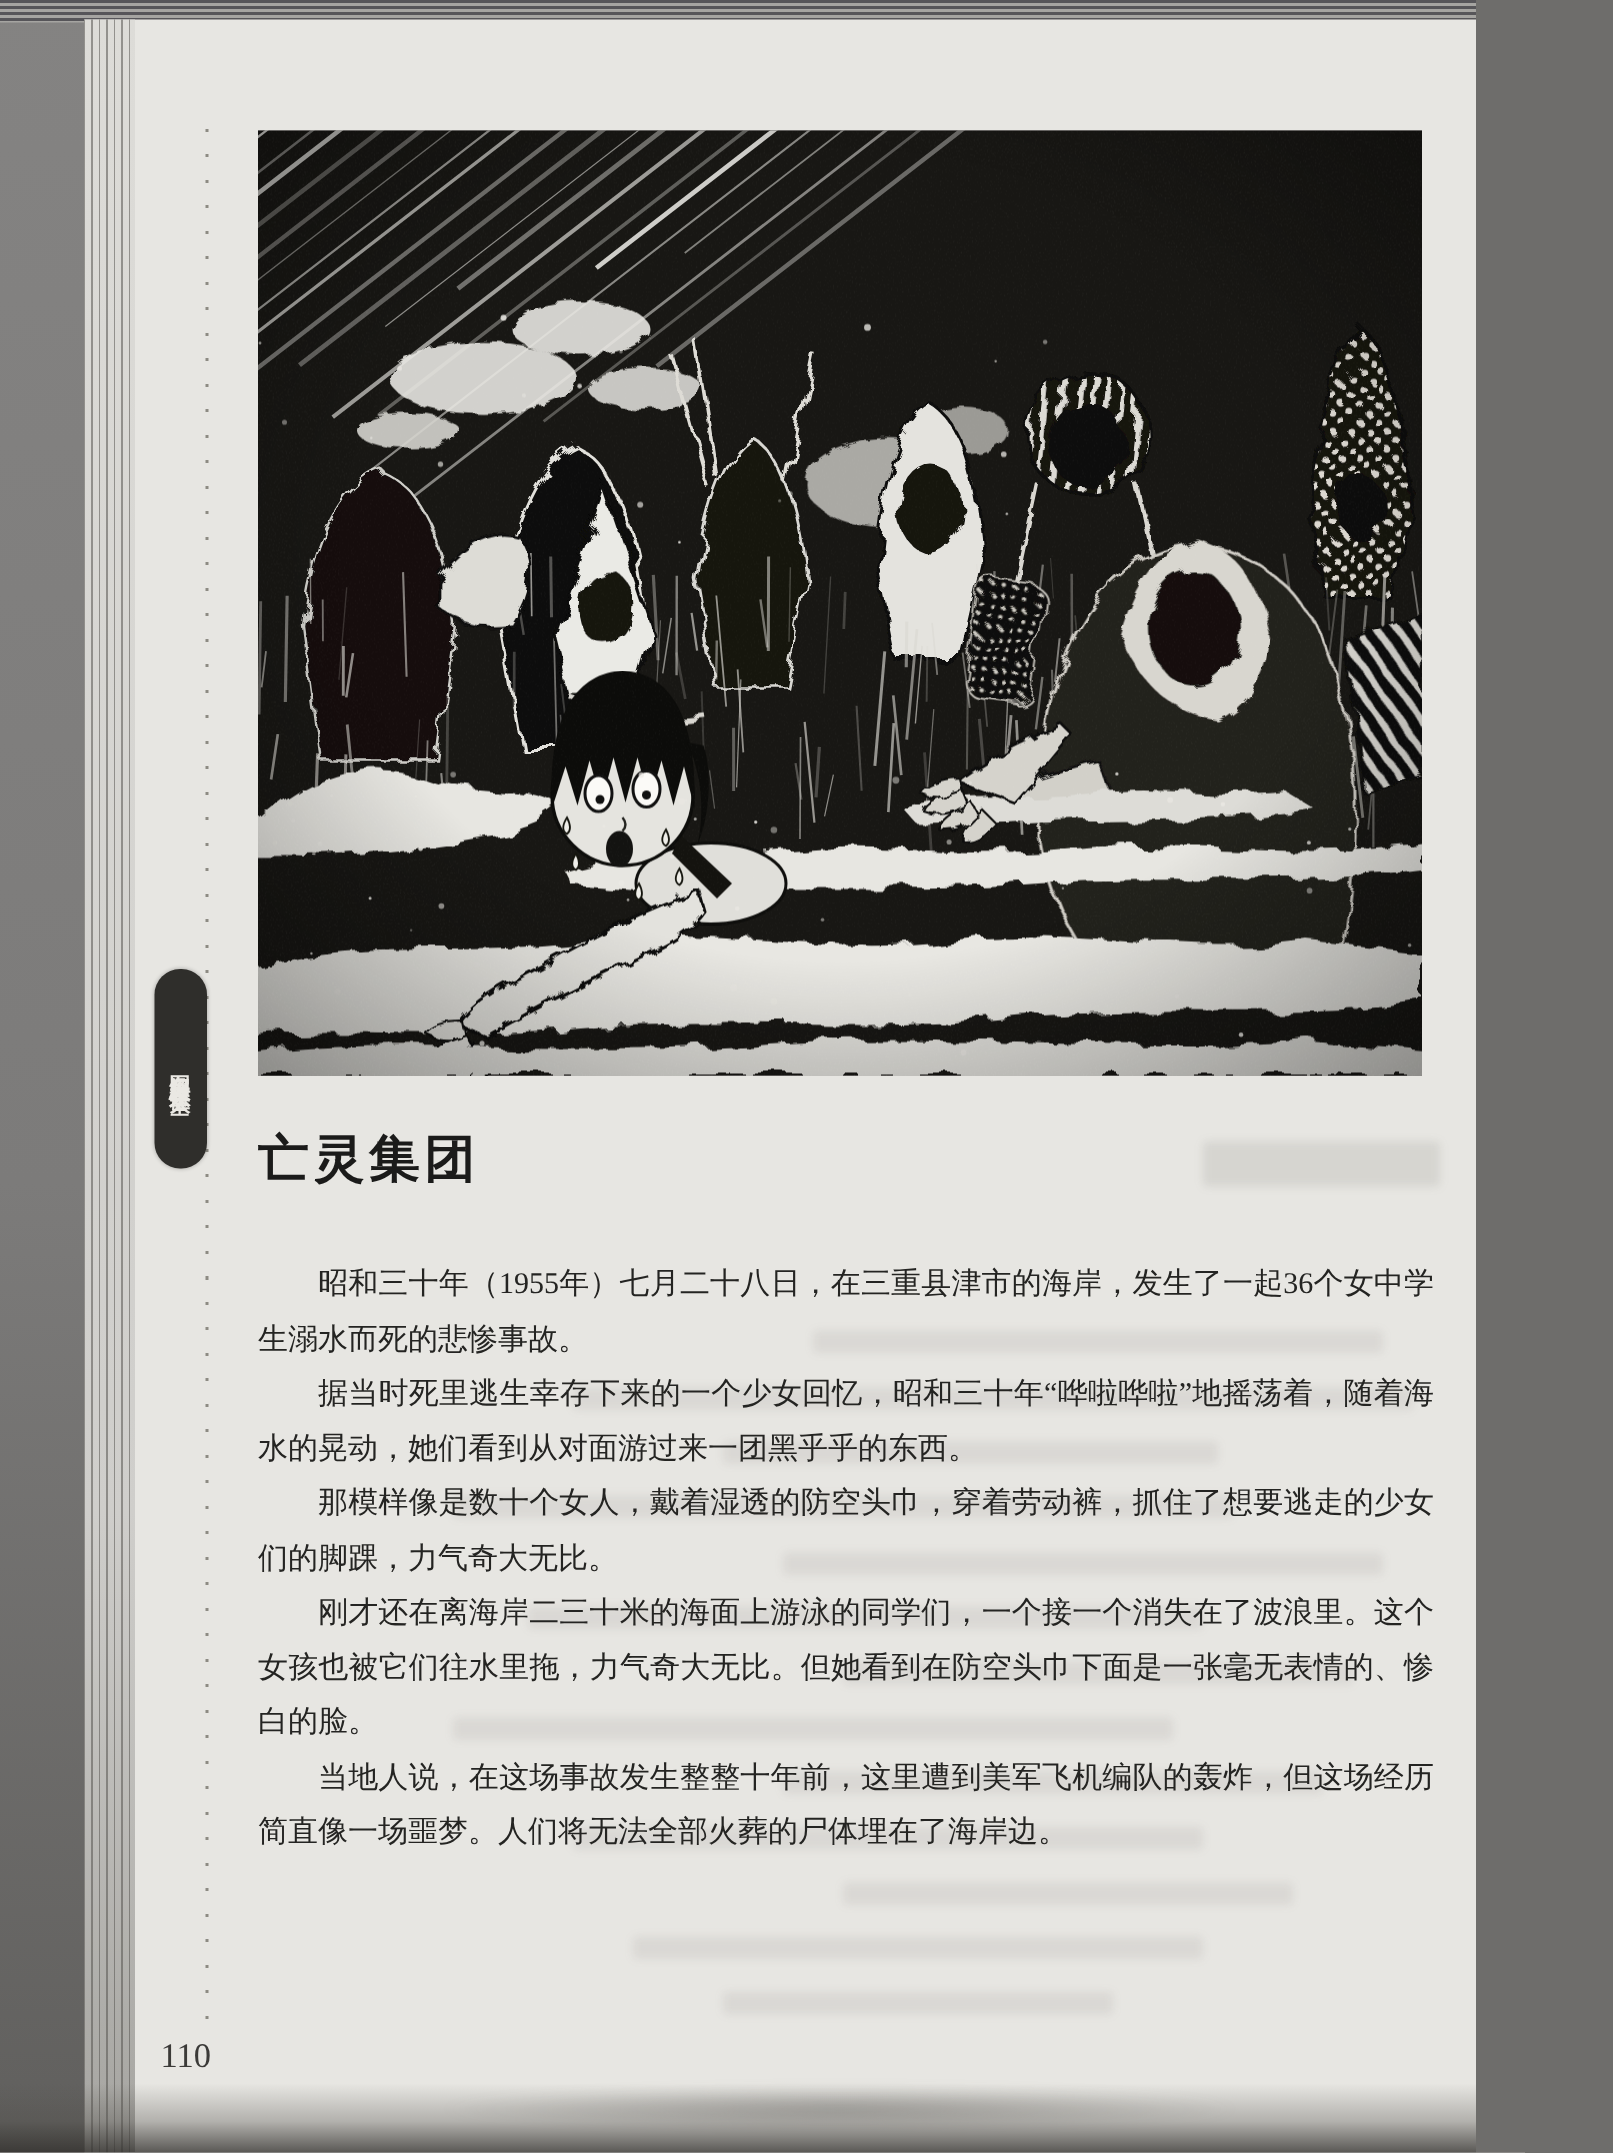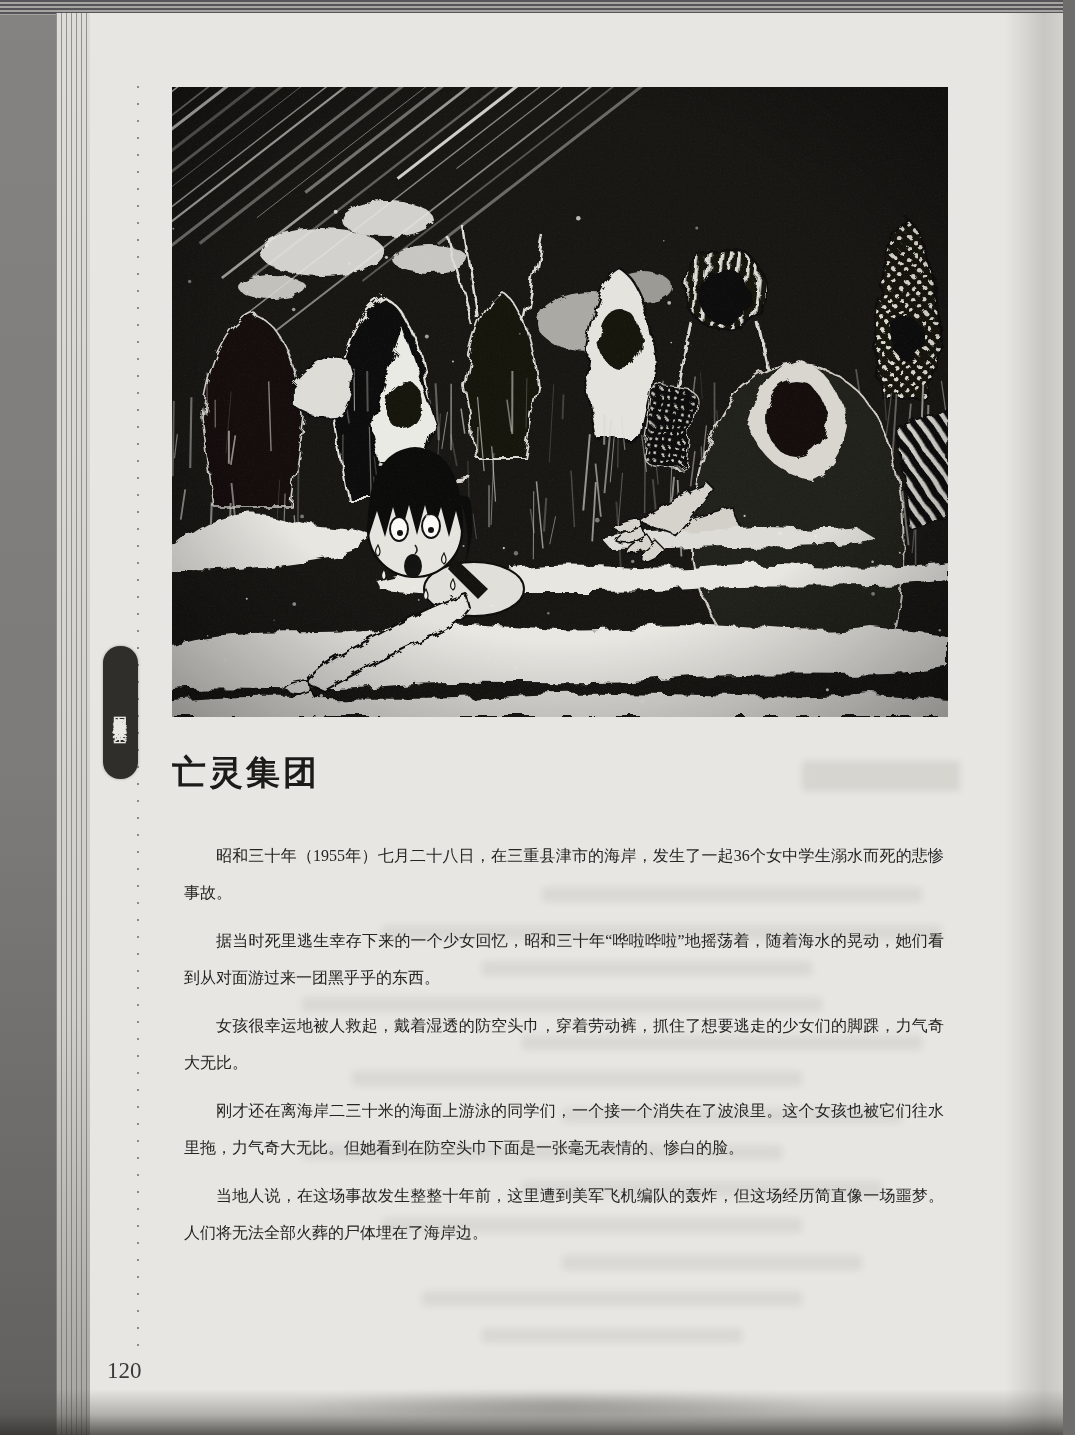--- a/index.html
+++ b/index.html
@@ -1,16 +1,16 @@
 <!DOCTYPE html>
 <html><head>
 <meta charset="utf-8">
 <style>
   html,body{margin:0;padding:0;background:#6e6d6b;}
-  #stage{position:relative;width:1063px;height:1435px;overflow:hidden;
+  #stage{position:relative;width:984px;height:1435px;overflow:hidden;
          font-family:"Liberation Serif","DejaVu Serif",serif;
          background:linear-gradient(180deg,#848382 0%,#7c7b7a 55%,#605f5d 100%);}
   
   .top-edges{position:absolute;left:0;top:0;width:1075px;height:15px;
     background:repeating-linear-gradient(to bottom,#565559 0 2px,#a5a4a1 2px 4px);}
   
   .left-edges{position:absolute;left:56px;top:13px;width:34px;height:1422px;
     background:#d8d7d3;
     background-image:repeating-linear-gradient(to right,rgba(86,84,80,.55) 0 1px,rgba(0,0,0,0) 1px 5px),
                      linear-gradient(180deg,#dddcd8,#cfcecb 70%,#a5a4a0);}
@@ -31,21 +31,21 @@
     background:#2f2e2b;border-radius:17px;display:flex;align-items:center;justify-content:center;
     box-shadow:0 0 3px rgba(0,0,0,.3);}
   .spine-tab span{writing-mode:vertical-rl;color:#eae8e3;font-size:14px;letter-spacing:2px;
     font-family:"Liberation Sans","DejaVu Sans",sans-serif;font-weight:bold;}
   
   .illus{position:absolute;left:172px;top:87px;width:776px;height:630px;background:#181714;}
   .illus svg{display:block;}
   
   .article{position:absolute;left:172px;top:750px;width:784px;color:#242422;}
   .article h1{margin:0 0 42px 0;font-size:34px;font-weight:bold;color:#1b1b1a;letter-spacing:3px;}
-  .article p{margin:12px;font-size:16px;line-height:36.5px;text-indent:2em;text-align:justify;}
+  .article p{margin:0;font-size:20px;line-height:36.5px;text-indent:2em;text-align:justify;}
   
   .pagenum{position:absolute;left:107px;top:1358px;font-size:23px;color:#3b3a38;}
   
   .bt{position:absolute;height:15px;background:rgba(104,102,95,.10);filter:blur(3px);border-radius:3px;}
   .bt.big{height:30px;background:rgba(100,98,92,.13);}
 </style>
 </head>
 <body>
 
 <div id="stage">
@@ -457,22 +457,22 @@
 
       <rect x="0" y="0" width="776" height="630" fill="url(#vig)"></rect>
       <rect x="0" y="0" width="776" height="630" filter="url(#grain)" opacity="0.16"></rect>
     </svg>
   </div>
 
   <div class="article">
     <h1>亡灵集团</h1>
     <p>昭和三十年（1955年）七月二十八日，在三重县津市的海岸，发生了一起36个女中学生溺水而死的悲惨事故。</p>
     <p>据当时死里逃生幸存下来的一个少女回忆，昭和三十年“哗啦哗啦”地摇荡着，随着海水的晃动，她们看到从对面游过来一团黑乎乎的东西。</p>
-    <p>女孩很幸运地被人救起，戴着湿透的防空头巾，穿着劳动裤，抓住了想要逃走的少女们的脚踝，力气奇大无比。</p>
+    <p>那模样像是数十个女人，戴着湿透的防空头巾，穿着劳动裤，抓住了想要逃走的少女们的脚踝，力气奇大无比。</p>
     <p>刚才还在离海岸二三十米的海面上游泳的同学们，一个接一个消失在了波浪里。这个女孩也被它们往水里拖，力气奇大无比。但她看到在防空头巾下面是一张毫无表情的、惨白的脸。</p>
     <p>当地人说，在这场事故发生整整十年前，这里遭到美军飞机编队的轰炸，但这场经历简直像一场噩梦。人们将无法全部火葬的尸体埋在了海岸边。</p>
   </div>
 
-  <div class="pagenum">120</div>
+  <div class="pagenum">110</div>
 
   <div class="bottom-curl"></div>
   <div class="bottom-shadow"></div>
 </div>
 
 </body></html>

